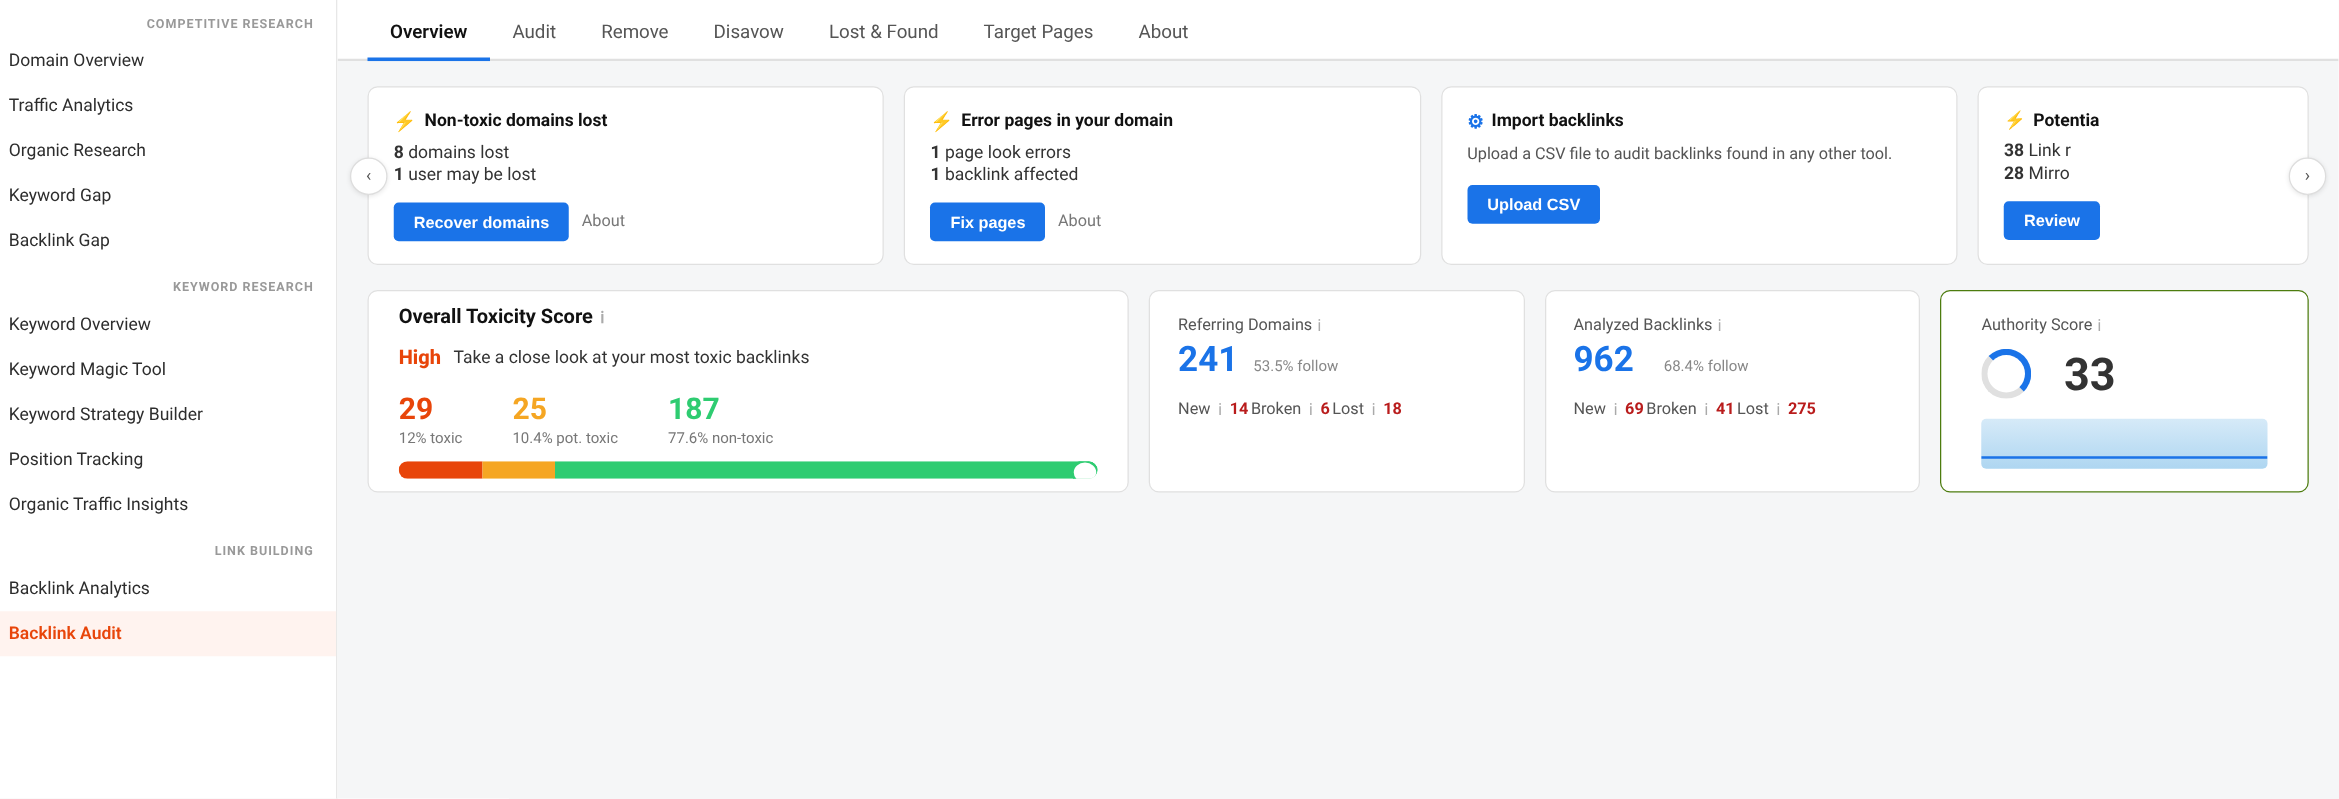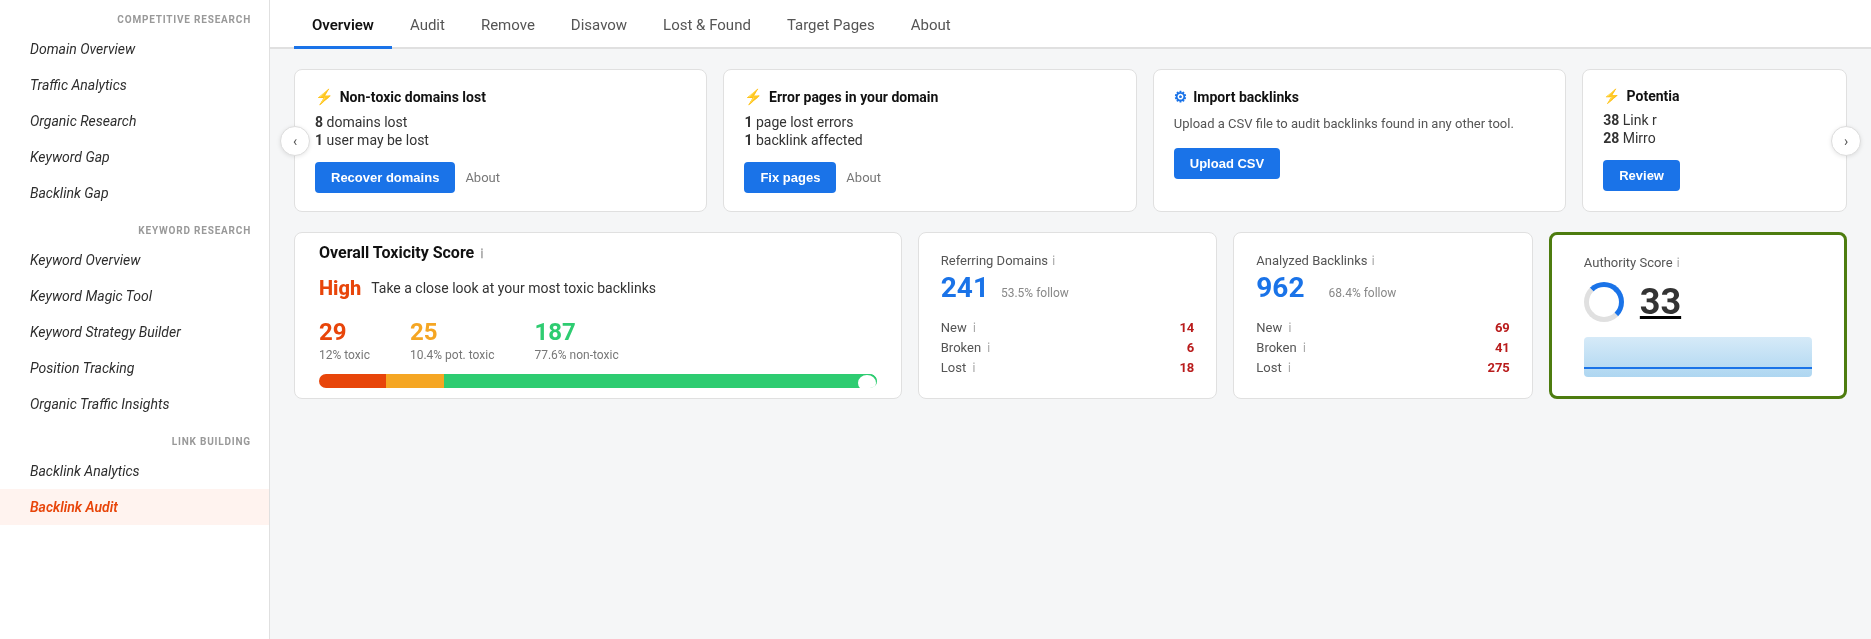--- a/index.html
+++ b/index.html
@@ -20,26 +20,25 @@
       font-weight: 700;
       color: #999;
       letter-spacing: 0.08em;
       padding: 14px 18px 6px 18px;
       text-transform: uppercase;
       text-align: right;
     }
     .sidebar-item {
       display: flex;
       align-items: center;
-      padding: 10px 30px;
+      padding: 10px 7px;
       font-size: 14px;
       color: #2d2d2d;
       cursor: pointer;
       border-radius: 0;
-      font-style: italic;
     }
     .sidebar-item.active {
       background: #fff3ef;
       color: #e8450a;
       font-weight: 600;
     }
 
     
     #main {
       flex: 1;
@@ -170,21 +169,21 @@
       gap: 6px;
       margin-bottom: 14px;
     }
     .info-icon { color: #aaa; font-size: 13px; cursor: pointer; }
     .toxicity-level {
       display: flex;
       align-items: center;
       gap: 10px;
       margin-bottom: 18px;
     }
-    .toxicity-high { font-size: 20px; font-weight: 800; color: #e8450a; }
+    .toxicity-high { font-size: 16px; font-weight: 800; color: #e8450a; }
     .toxicity-desc { font-size: 14px; color: #333; }
 
     .toxicity-stats { display: flex; gap: 40px; margin-bottom: 12px; }
     .tox-stat-num { font-size: 24px; font-weight: 700; }
     .tox-stat-num.red { color: #e8450a; }
     .tox-stat-num.orange { color: #f5a623; }
     .tox-stat-num.green { color: #2ecc71; }
     .tox-stat-label { font-size: 12px; color: #777; margin-top: 2px; }
 
     
@@ -225,52 +224,51 @@
     .stat-block-title {
       font-size: 13px;
       color: #555;
       display: flex;
       align-items: center;
       gap: 4px;
       margin-bottom: 2px;
     }
     .stat-big-num { font-size: 28px; font-weight: 700; color: #1a73e8; }
     .stat-follow { font-size: 12px; color: #888; margin-left: 6px; }
-    .stat-sub-row { display: flex; flex-direction: column; gap: 2px; margin-top: 4px; }
+    .stat-sub-row { display: flex; gap: 2px; margin-top: 4px; }
     .stat-sub-item {
       display: flex;
       align-items: center;
       gap: 6px;
       font-size: 13px;
       color: #555;
     }
     .stat-sub-val { color: #b91c1c; font-weight: 700; margin-left: auto; }
 
     
     .authority-card {
       background: #fff;
-      border: 3px solid #4d7c0f;
+      border: 1px solid #4d7c0f;
       border-radius: 8px;
       padding: 18px 32px;
       flex: 0.9;
       min-width: 0;
     }
     .authority-title {
       font-size: 13px;
       color: #555;
       display: flex;
       align-items: center;
       gap: 4px;
       margin-bottom: 10px;
     }
     .authority-score {
       display: flex;
-      align-items: center;
-      gap: 16px;
-      text-decoration: underline;
+      align-items: flex-start;
+      gap: 26px;
     }
     .authority-num { font-size: 36px; font-weight: 700; color: #333; }
 
     
     .donut-circle {
       width: 40px;
       height: 40px;
       border-radius: 50%;
       border: 5px solid #e0e0e0;
       border-top-color: #1a73e8;
@@ -357,21 +355,21 @@
           <button class="btn-blue">Recover domains</button>
           <span class="link-about">About</span>
         </div>
       </div>
 
       <div class="alert-card">
         <div class="alert-card-title">
           <span class="alert-icon-red">⚡</span>
           <span>Error pages in your domain</span>
         </div>
-        <div class="alert-stat"><strong>1</strong> <span>page lost errors</span></div>
+        <div class="alert-stat"><strong>1</strong> <span>page look errors</span></div>
         <div class="alert-stat"><strong>1</strong> <span>backlink affected</span></div>
         <div class="alert-card-footer">
           <button class="btn-blue">Fix pages</button>
           <span class="link-about">About</span>
         </div>
       </div>
 
       <div class="alert-card">
         <div class="alert-card-title">
           <span class="alert-icon-gear">⚙</span>

